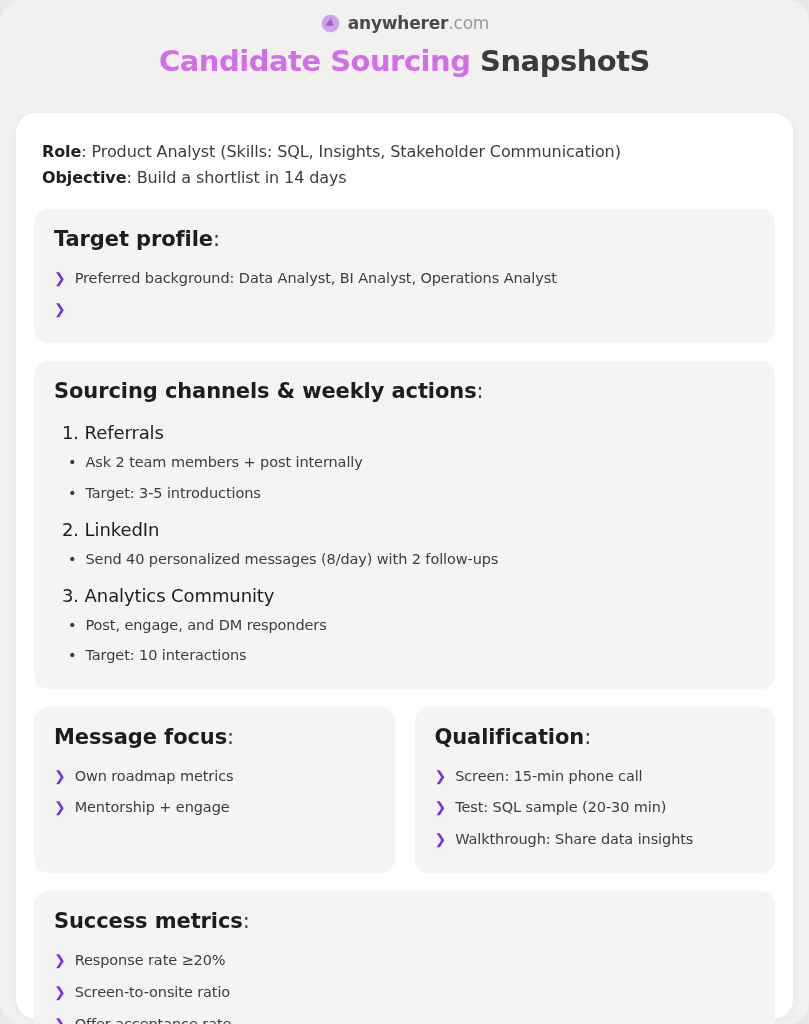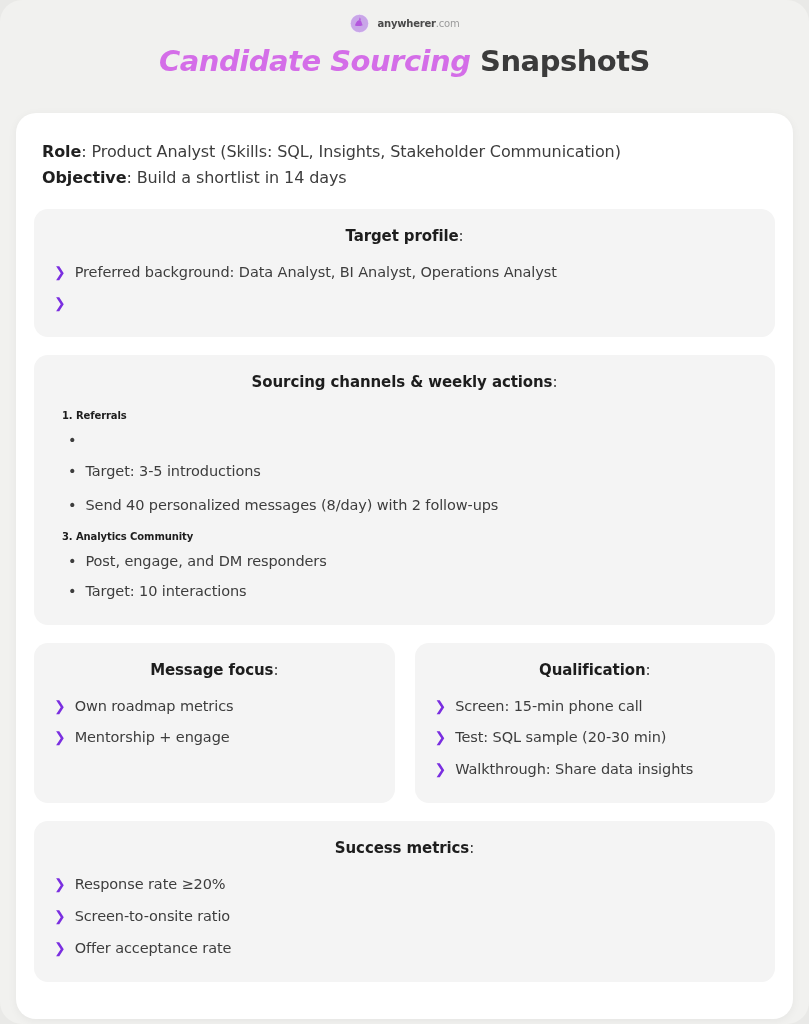--- a/index.html
+++ b/index.html
@@ -30,39 +30,39 @@
     padding-top: 17px;
     height: 30px;
   }
   .brand-logo {
     width: 21px;
     height: 21px;
     display: block;
     flex: 0 0 21px;
   }
   .brand-text {
-    font-size: 10px;
+    font-size: 17px;
     letter-spacing: -0.2px;
     line-height: 1;
     white-space: nowrap;
   }
   .brand-name { font-weight: 700; color: #4a4a4a; }
   .brand-tld  { font-weight: 400; color: #9b9b9b; }
 
   
   .title {
     text-align: center;
     font-size: 29px;
     font-weight: 700;
     letter-spacing: -0.5px;
     margin-top: 16px;
     line-height: 1.1;
     white-space: nowrap;
   }
-  .title-accent { color: #d46ee8; font-style: italic; }
+  .title-accent { color: #d46ee8; }
   .title-rest   { color: #3b3b3b; }
 
   
   .card {
     position: absolute;
     left: 16px;
     top: 113px;
     width: 777px;
     height: 906px;
     background: #ffffff;
@@ -82,26 +82,25 @@
   .intro-line b { font-weight: 700; color: #1f1f1f; }
 
   
   .panel {
     background: #f4f4f4;
     border-radius: 14px;
     padding: 18px 20px 18px 20px;
     margin-top: 18px;
   }
   .panel-title {
-    font-size: 15px;
+    font-size: 21px;
     font-weight: 700;
     color: #1d1d1d;
     letter-spacing: -0.1px;
     margin-bottom: 12px;
-    text-align: center;
   }
   .panel-title .colon { font-weight: 400; color: #3d3d3d; }
 
   
   .chev-list { list-style: none; }
   .chev-item {
     display: flex;
     align-items: flex-start;
     gap: 9px;
     font-size: 14.5px;
@@ -114,22 +113,22 @@
     color: #7a2ee0;
     font-weight: 700;
     font-size: 14px;
     line-height: 1.35;
     flex: 0 0 auto;
   }
 
   
   .num-group { margin-top: 4px; }
   .num-head {
-    font-size: 10px;
-    font-weight: 700;
+    font-size: 18px;
+    font-weight: 400;
     color: #1d1d1d;
     letter-spacing: -0.1px;
     padding: 7px 0 4px 8px;
   }
   .dot-item {
     display: flex;
     align-items: flex-start;
     gap: 9px;
     font-size: 14.5px;
     color: #3d3d3d;
@@ -181,28 +180,30 @@
       </ul>
     </div>
 
     <div class="panel">
       <div class="panel-title"><span>Sourcing channels &amp; weekly actions</span><span class="colon">:</span></div>
 
       <div class="num-group">
         <div class="num-head"><span>1.</span>&nbsp;<span>Referrals</span></div>
         <div class="dot-item">
             <span class="dot">•</span>
+            <span>Ask 2 team members + post internally</span>
           </div>
         <div class="dot-item">
             <span class="dot">•</span>
             <span>Target: 3-5 introductions</span>
           </div>
       </div>
 
       <div class="num-group">
+        <div class="num-head"><span>2.</span>&nbsp;<span>LinkedIn</span></div>
         <div class="dot-item">
             <span class="dot">•</span>
             <span>Send 40 personalized messages (8/day) with 2 follow-ups</span>
           </div>
       </div>
 
       <div class="num-group">
         <div class="num-head"><span>3.</span>&nbsp;<span>Analytics Community</span></div>
         <div class="dot-item">
             <span class="dot">•</span>

